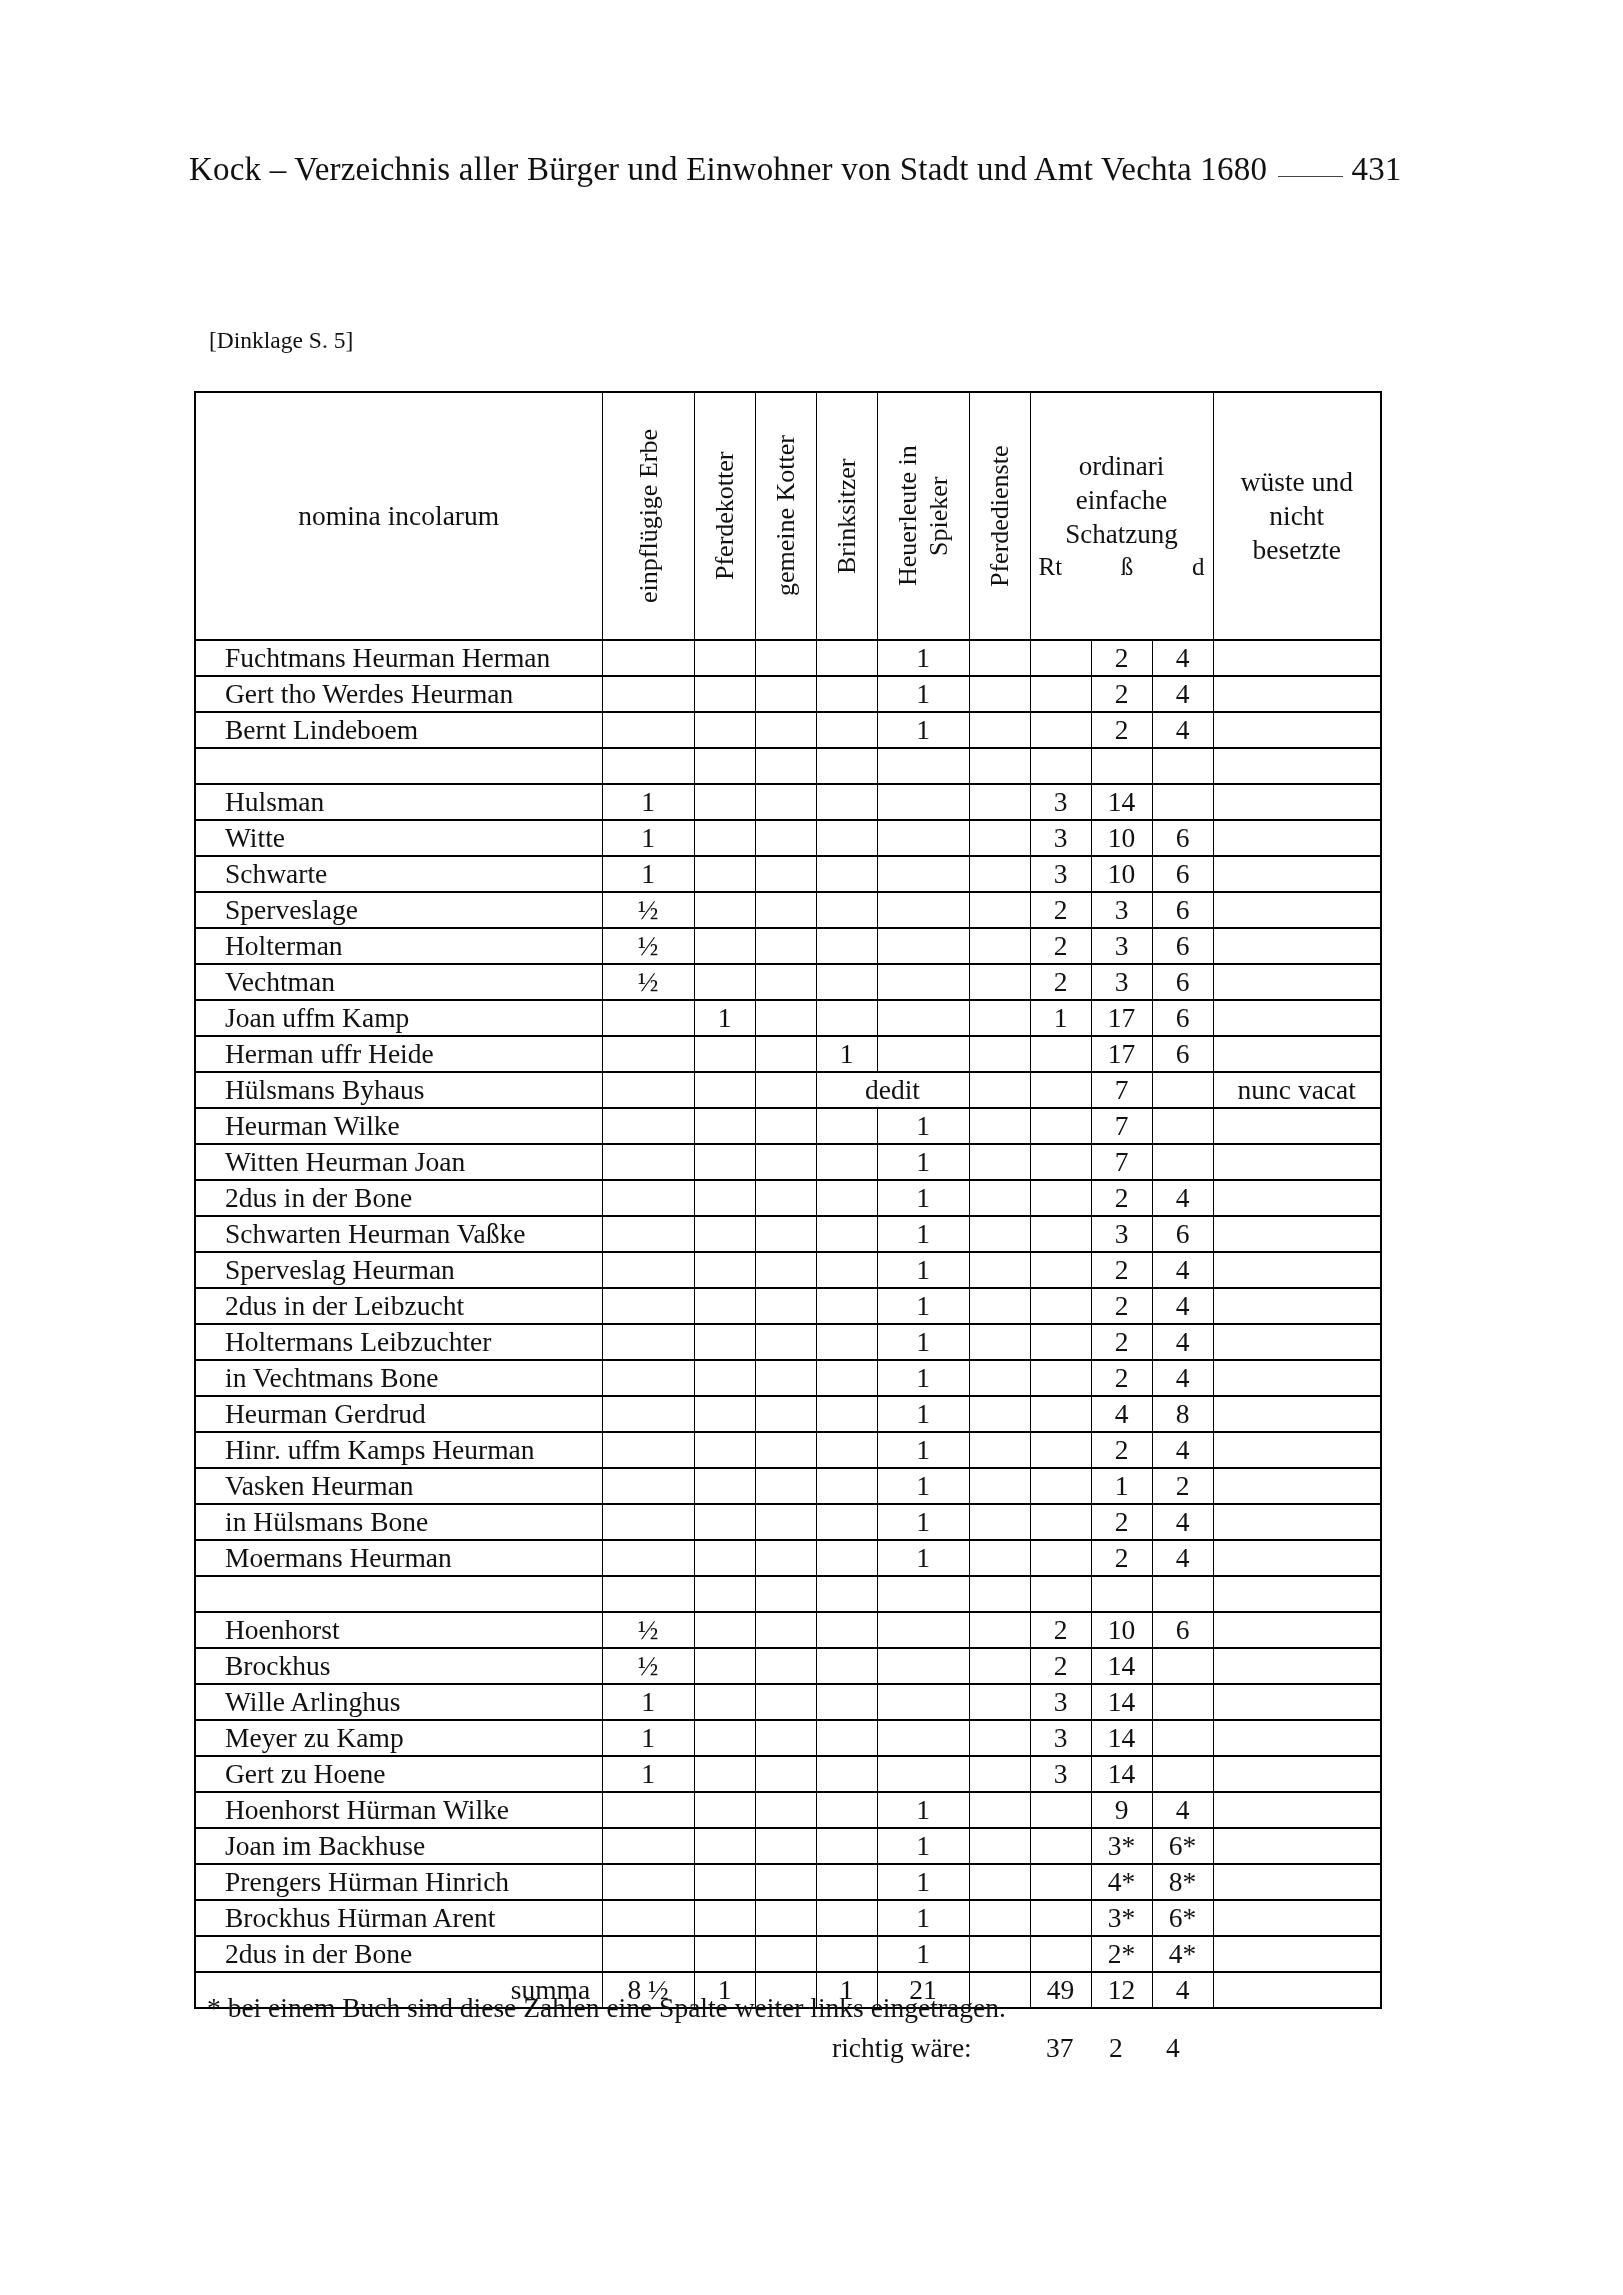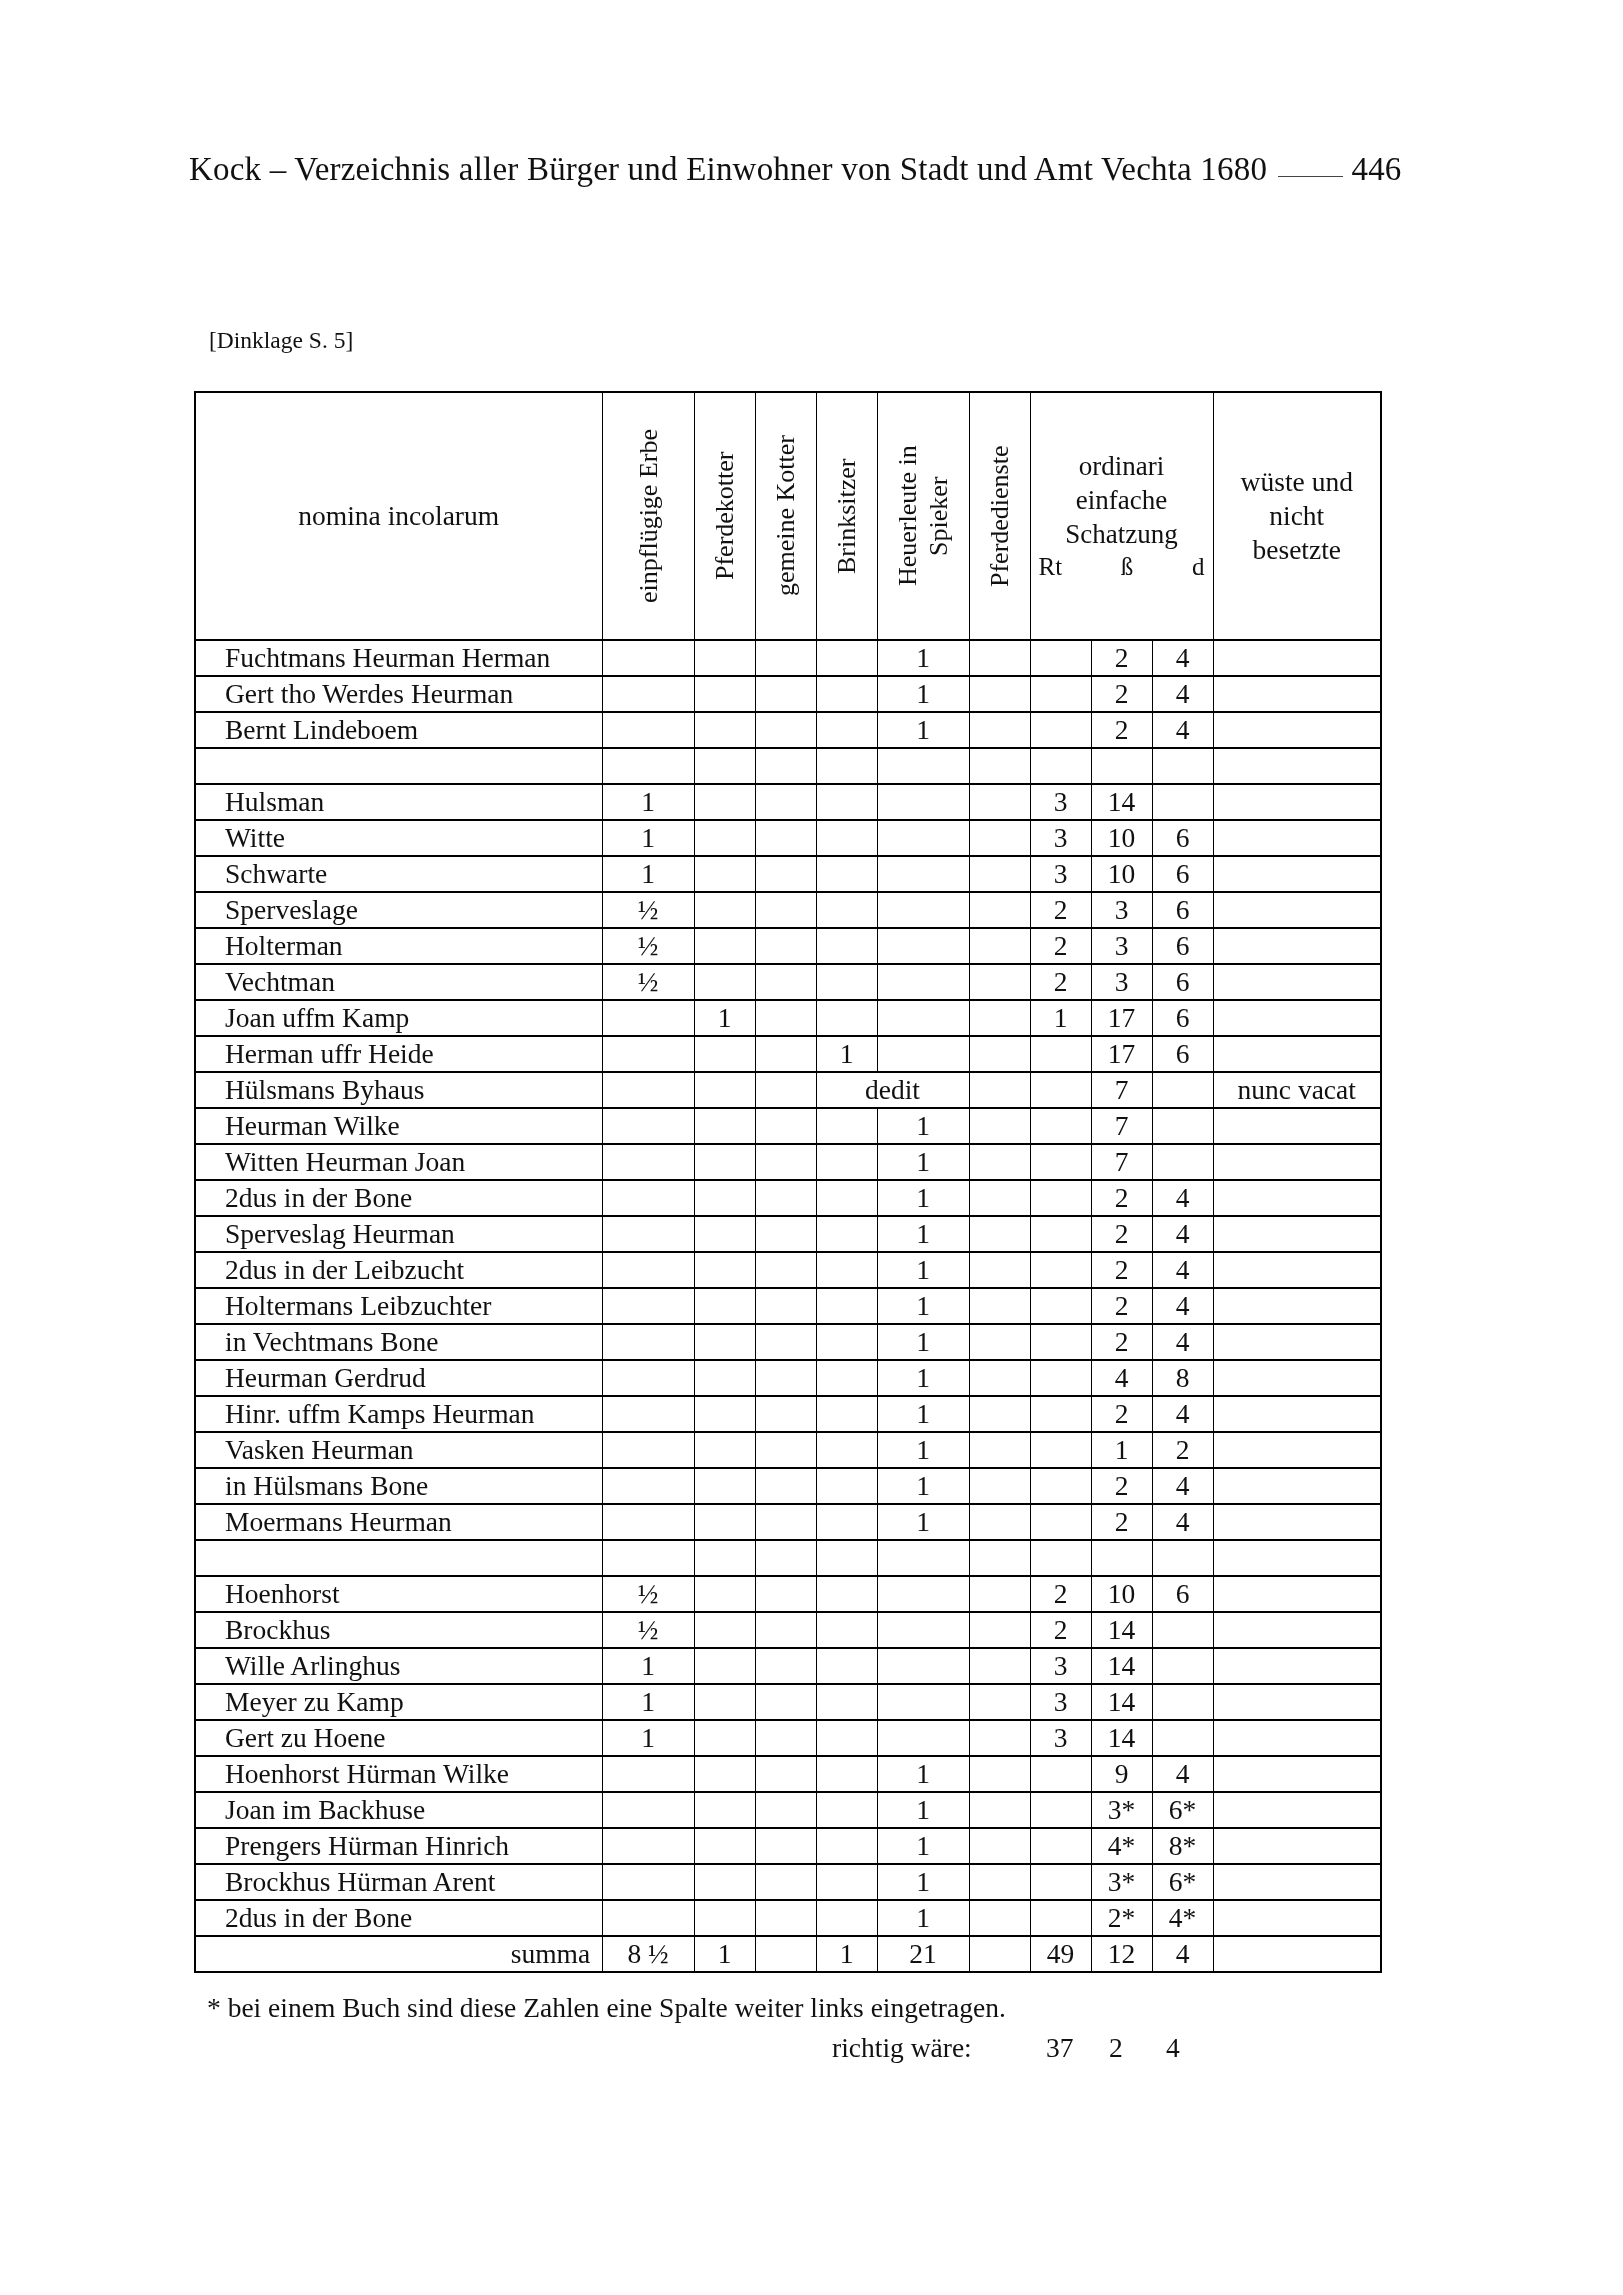--- a/index.html
+++ b/index.html
@@ -57,21 +57,21 @@
     }
     .correction .lbl { position: absolute; left: 832px; }
     .correction .v1 { position: absolute; left: 1046px; }
     .correction .v2 { position: absolute; left: 1109px; }
     .correction .v3 { position: absolute; left: 1166px; }
   </style>
 </head>
 <body>
 
 <div class="running-head">
-  <span>Kock – Verzeichnis aller Bürger und Einwohner von Stadt und Amt Vechta 1680</span><span class="rule"></span><span>446</span>
+  <span>Kock – Verzeichnis aller Bürger und Einwohner von Stadt und Amt Vechta 1680</span><span class="rule"></span><span>431</span>
 </div>
 
 <div class="source-note">[Dinklage  S. 5]</div>
 
 <table class="register">
   <colgroup>
     <col style="width:407px">
     <col style="width:92px">
     <col style="width:61px">
     <col style="width:61px">
@@ -311,20 +311,33 @@
         <td></td>
         <td></td>
         <td>1</td>
         <td></td>
         <td></td>
         <td>2</td>
         <td>4</td>
         <td></td>
       </tr>
       <tr class="data-row">
+        <td class="name">Schwarten Heurman Vaßke</td>
+        <td></td>
+        <td></td>
+        <td></td>
+        <td></td>
+        <td>1</td>
+        <td></td>
+        <td></td>
+        <td>3</td>
+        <td>6</td>
+        <td></td>
+      </tr>
+      <tr class="data-row">
         <td class="name">Sperveslag Heurman</td>
         <td></td>
         <td></td>
         <td></td>
         <td></td>
         <td>1</td>
         <td></td>
         <td></td>
         <td>2</td>
         <td>4</td>

